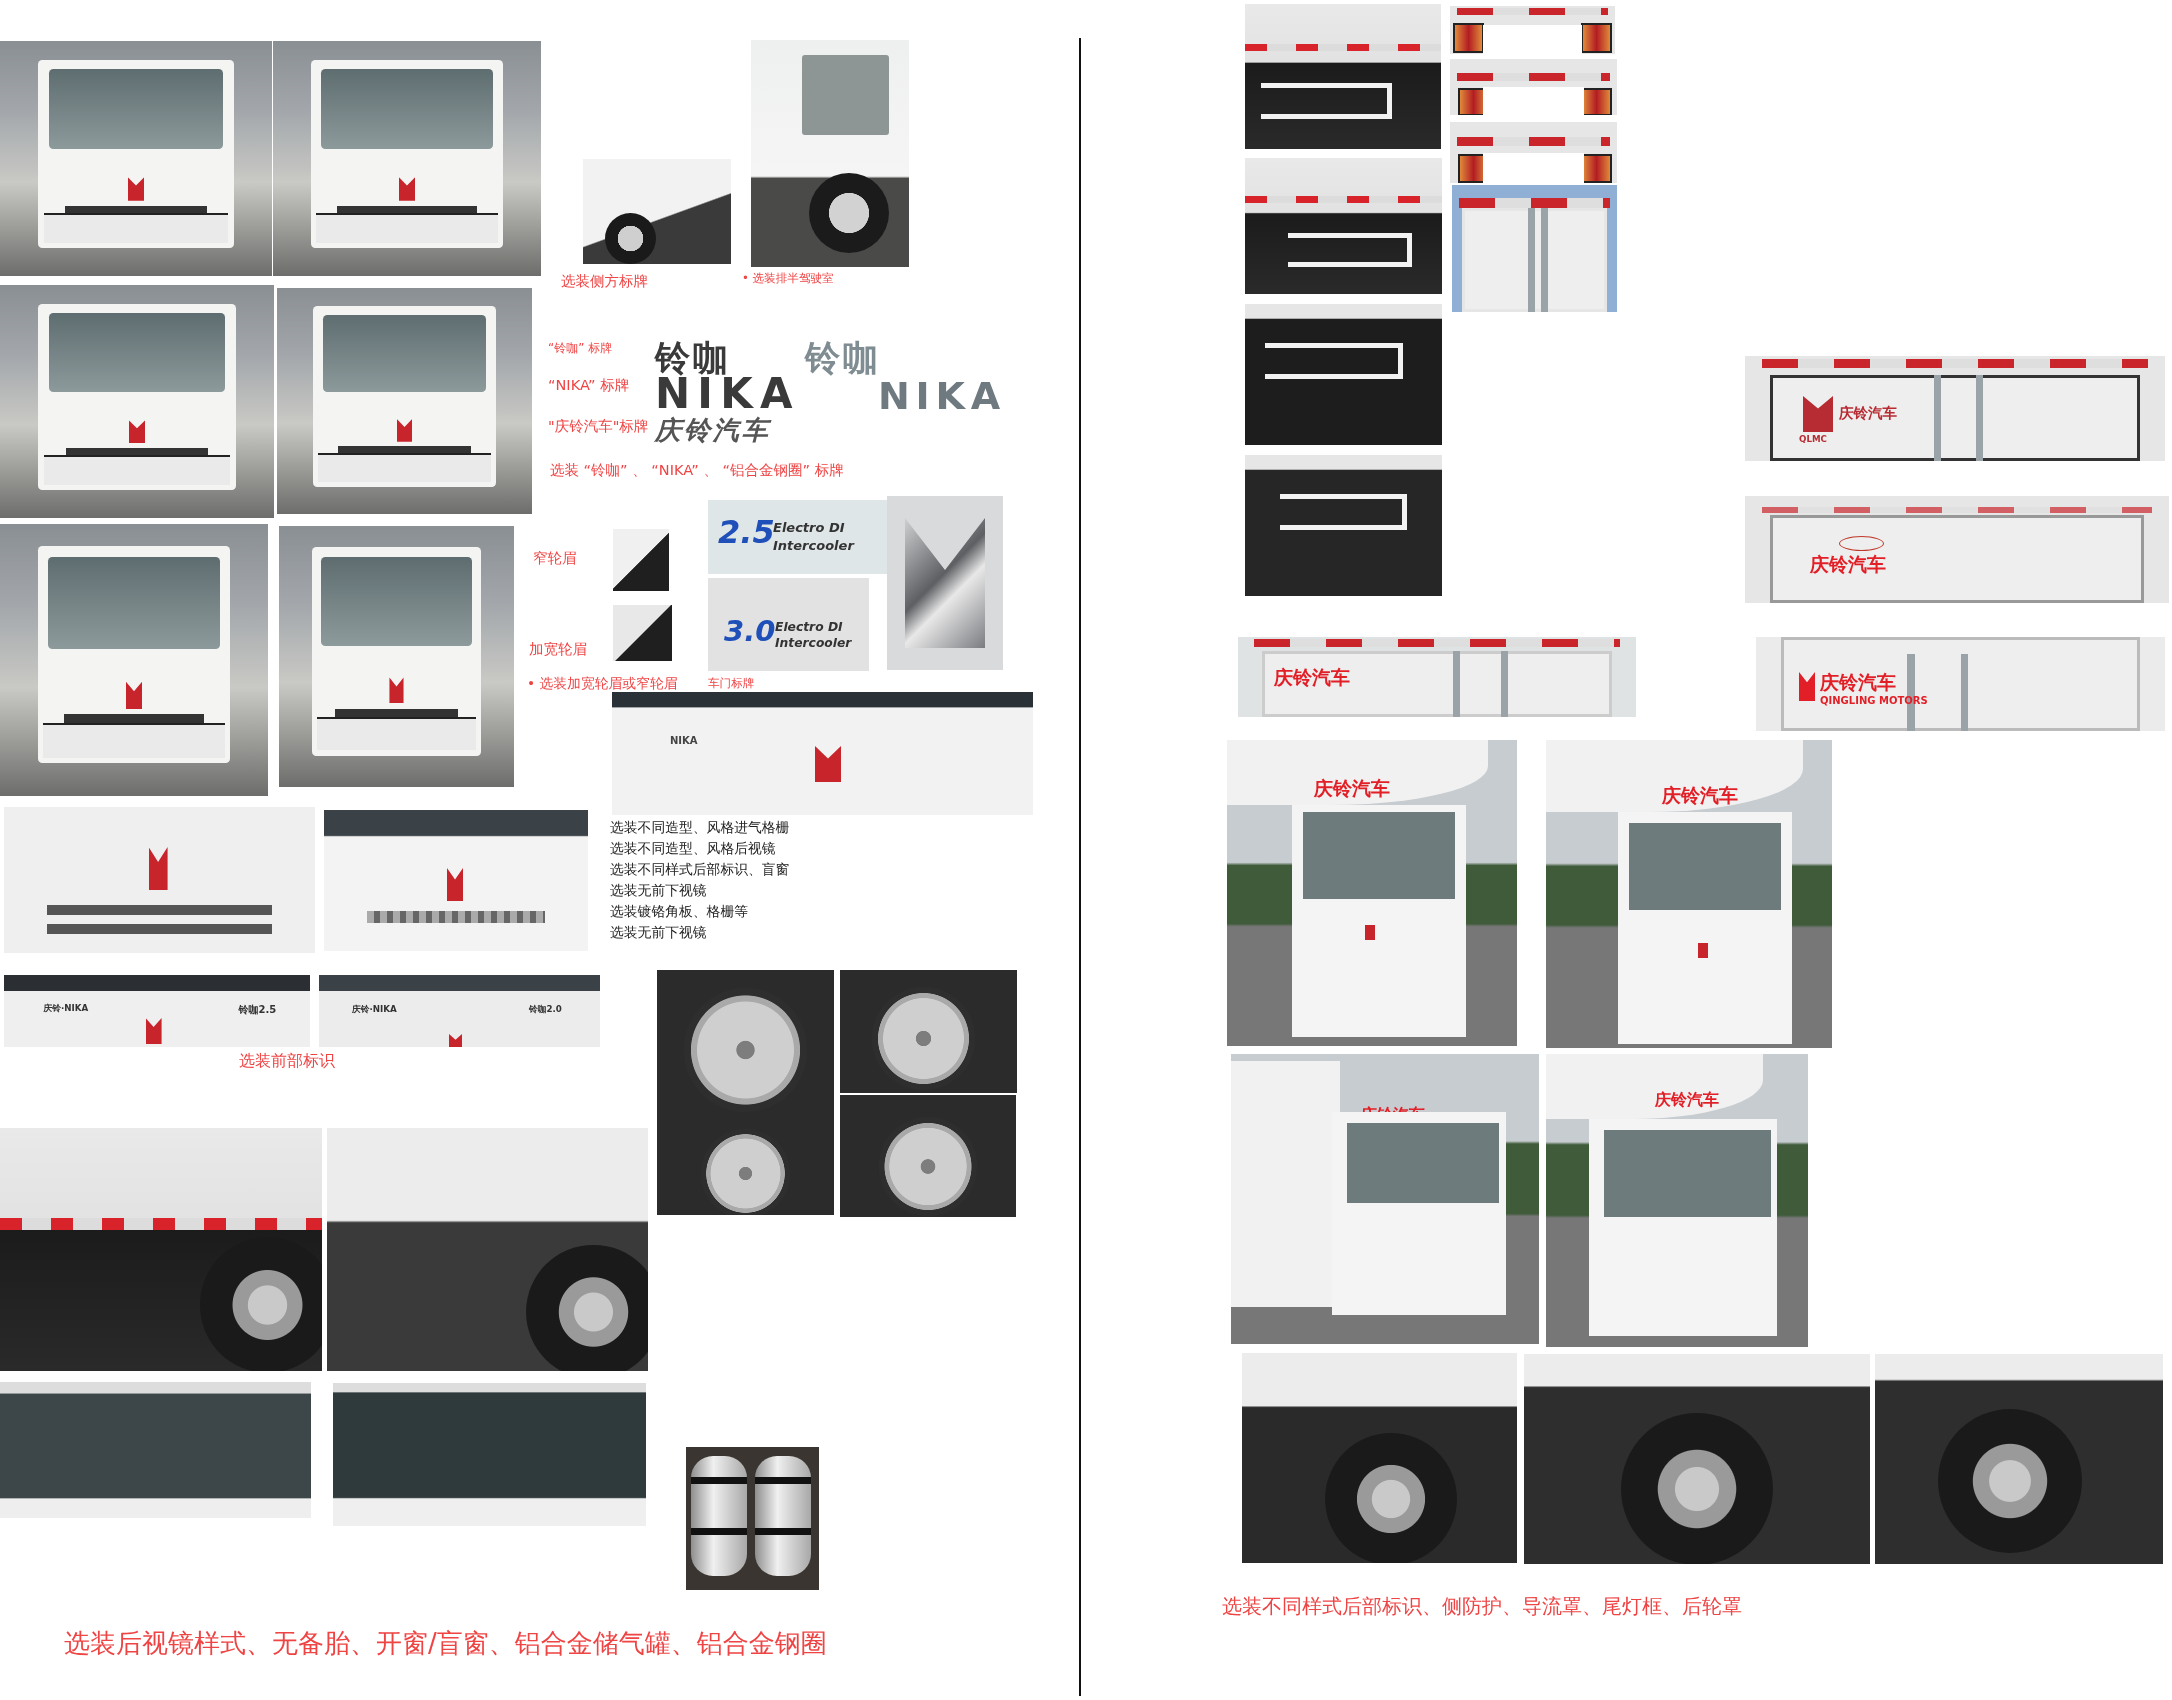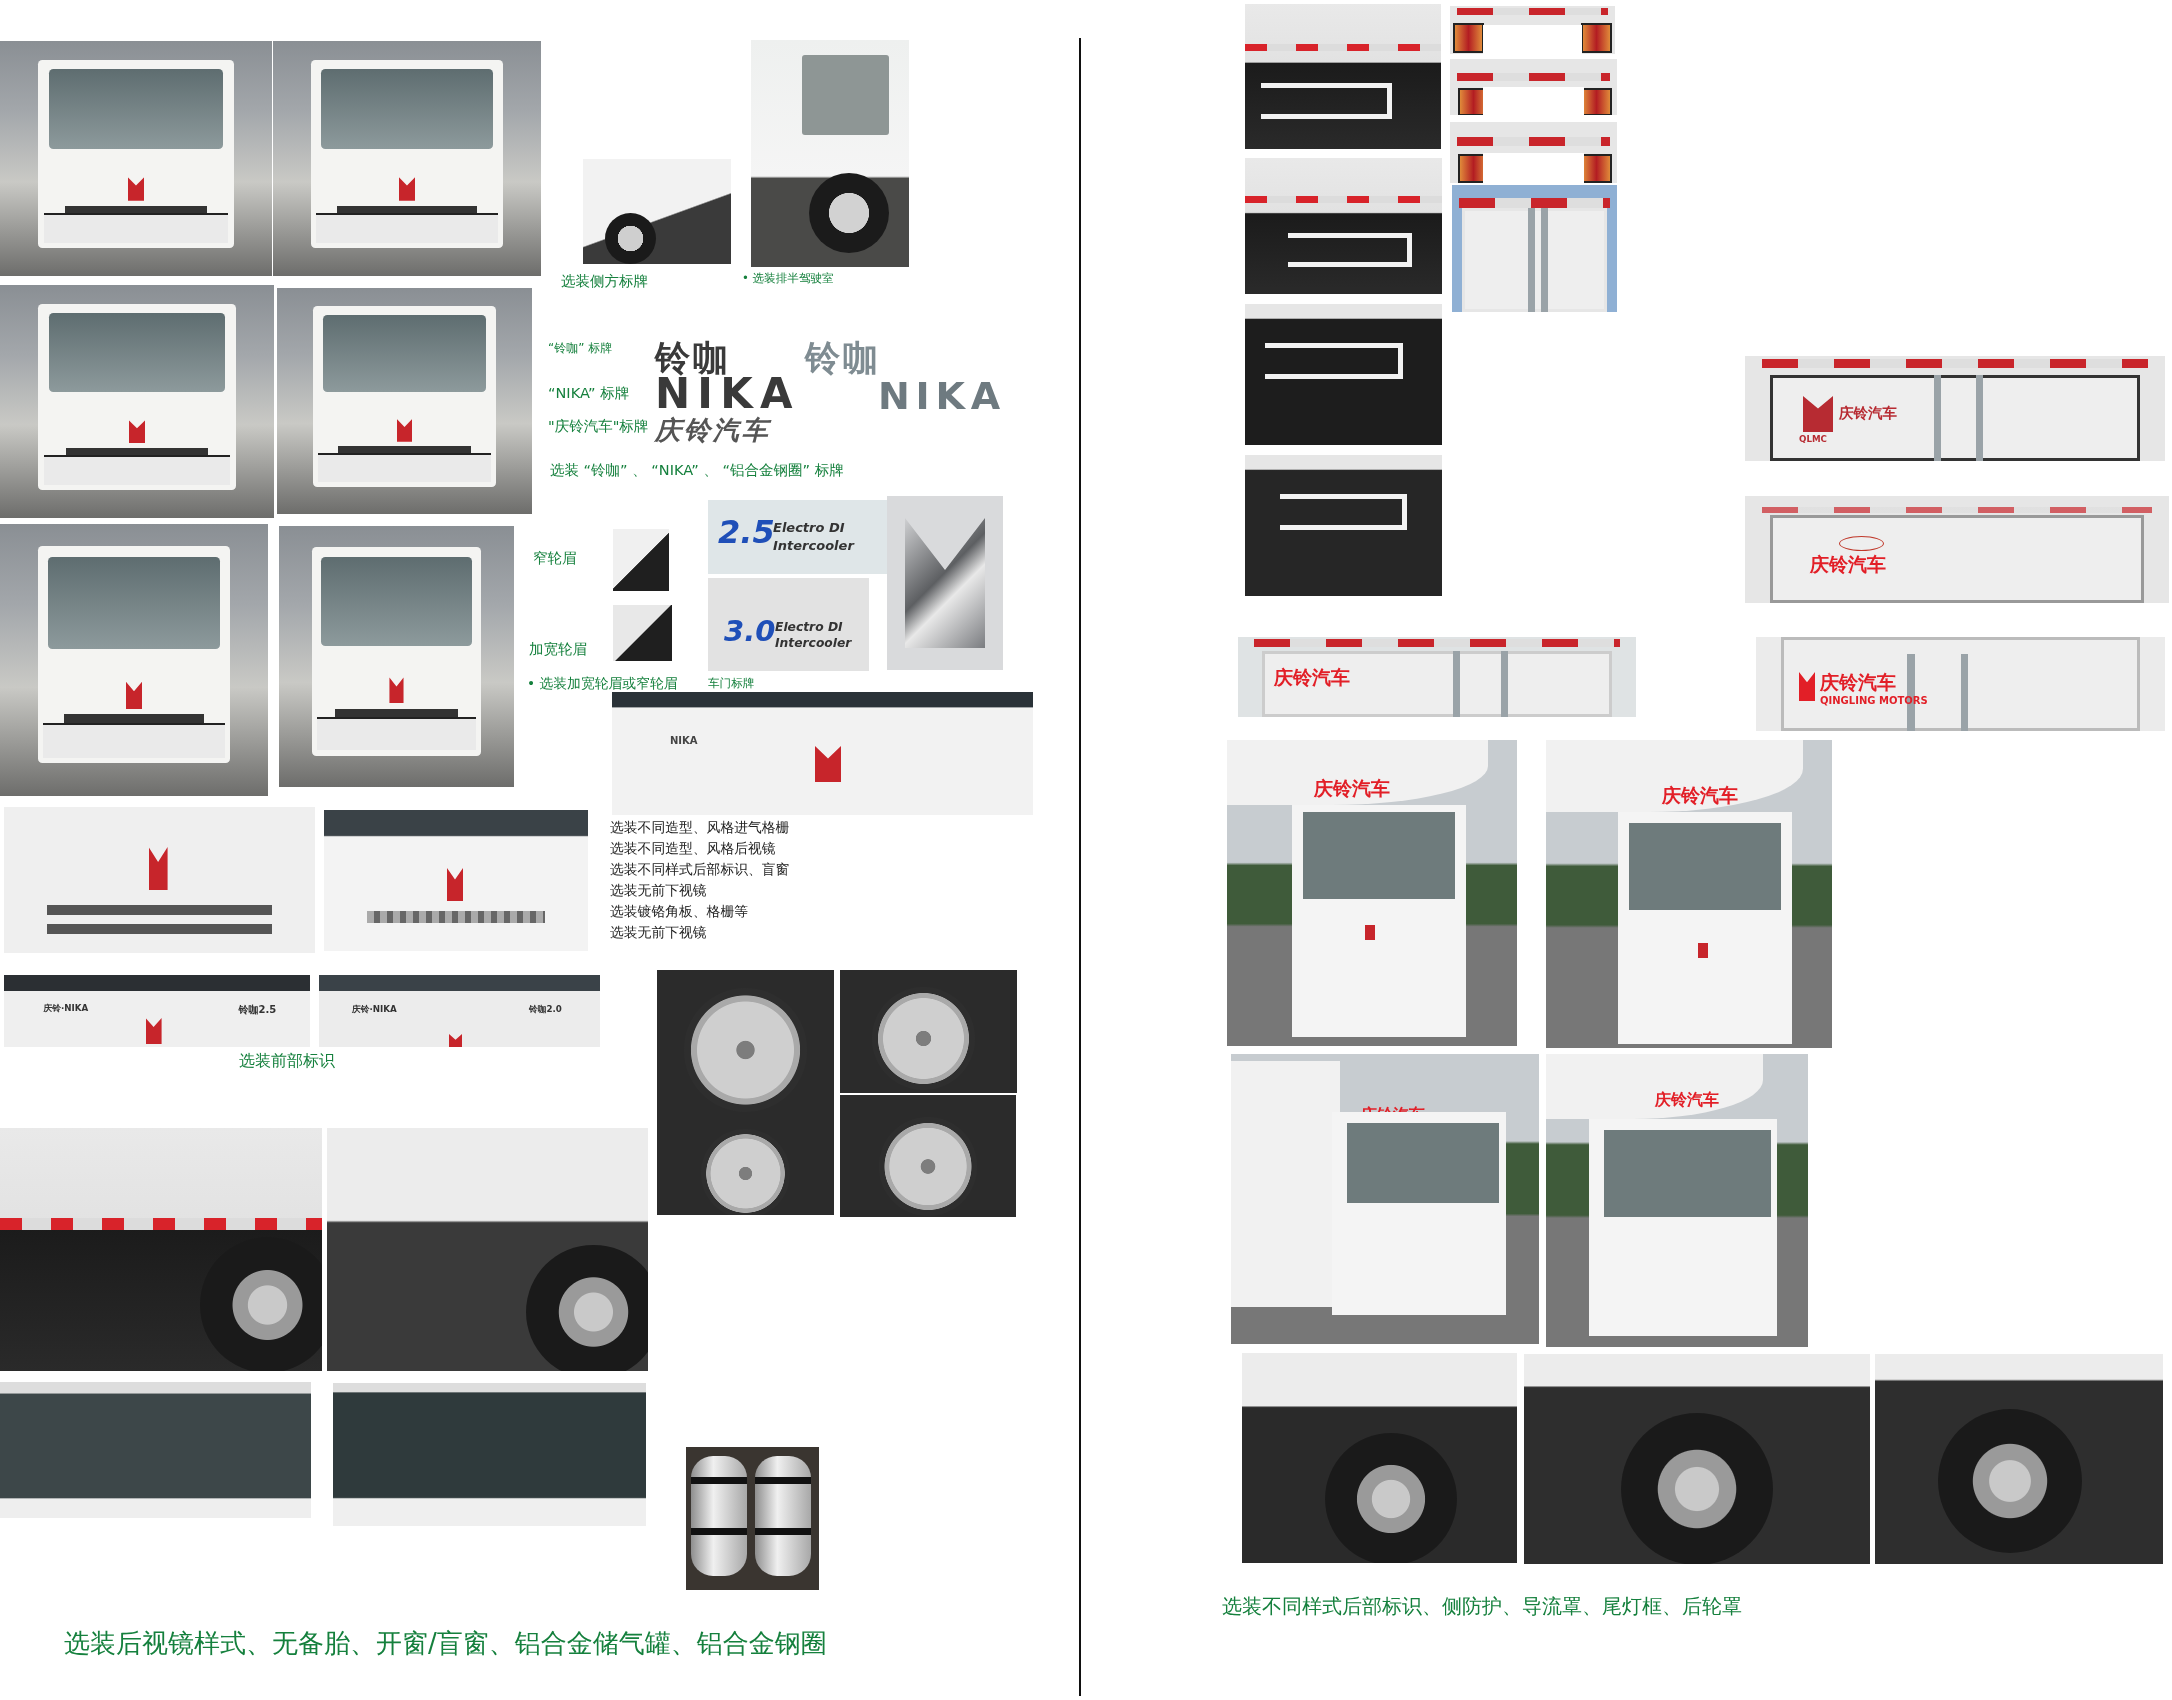--- a/index.html
+++ b/index.html
@@ -16,21 +16,21 @@
   .side .wheel{position:absolute;width:42%;aspect-ratio:1;border-radius:50%;background:radial-gradient(circle,#c9c9c9 0 20%,#9a9a9a 21% 36%,#1a1a1a 37%);}
   .side .refl{position:absolute;left:0;right:0;top:37%;height:5%;background:repeating-linear-gradient(90deg,#d8232a 0 22px,#dcdcdc 22px 51px);}
   .tire{background:#2b2b2b;}
   .tire .rim{position:absolute;left:15%;top:12%;width:70%;aspect-ratio:1;border-radius:50%;background:radial-gradient(circle,#7d7d7d 0 10%,#cfcfcf 11% 55%,#a9a9a9 56% 62%,#2e2e2e 63%);}
   .rear{background:#e6e6e6;}
   .rear .door{position:absolute;left:6%;right:6%;top:18%;bottom:0;border:3.6px solid #333;background:#eeeeee;}
   .rear .refl{position:absolute;left:4%;right:4%;top:6%;height:10%;background:repeating-linear-gradient(90deg,#c9252b 0 36px,#dedede 36px 72px);}
   .rear .bar{position:absolute;top:18%;bottom:0;width:7.2px;background:#9aa3a8;}
   .tl{position:absolute;width:16%;height:48%;top:40%;background:linear-gradient(90deg,#e08a3a,#b31d22,#e08a3a);border:2.9px solid #222;}
   .cutout{position:absolute;left:20%;right:20%;top:40%;bottom:0;background:#fff;}
-  .label{position:absolute;white-space:nowrap;color:#15803d;}
+  .label{position:absolute;white-space:nowrap;color:#ef4444;}
   .red-text{color:#e21f27;font-weight:bold;}
   .badge-word{position:absolute;font-weight:900;color:#3a3a3a;letter-spacing:2.9px;}
   .divider{position:absolute;left:1079px;top:38px;width:2.2px;height:1658px;background:#111;}
   .tank{background:#3a3530;}
   .tank .cyl{position:absolute;top:6%;bottom:10%;width:42%;border-radius:22px;background:linear-gradient(90deg,#8e8e8e,#f0f0f0 40%,#a8a8a8);}
   .tank .cyl::before,.tank .cyl::after{content:"";position:absolute;left:0;right:0;height:7.2px;background:#111;}
   .tank .cyl::before{top:18%}.tank .cyl::after{top:60%}
   .emblem{position:absolute;background:linear-gradient(135deg,#cfd0d2,#5d5f62 45%,#e8e8e8 60%,#7a7c80);}
   .decal{position:absolute;font-style:italic;font-weight:bold;}
 </style>
@@ -77,21 +77,21 @@
       <div class="ws"></div>
       <div class="logo"></div>
       <div class="grille"></div>
       <div class="bumper"></div>
   </div>
 
   <div class="label" style="left:548px;top:340px;font-size:12px;">“铃咖” 标牌</div>
   <div class="badge-word" style="left:655px;top:335px;font-size:35px;">铃咖</div>
   <div class="badge-word" style="left:805px;top:335px;font-size:35px;color:#7f8c92;">铃咖</div>
 
-  <div class="label" style="left:548px;top:384px;font-size:14.5px;">“NIKA” 标牌</div>
+  <div class="label" style="left:548px;top:376px;font-size:14.5px;">“NIKA” 标牌</div>
   <div class="badge-word" style="left:655px;top:369px;font-size:42px;letter-spacing:7.2px;">NIKA</div>
   <div class="badge-word" style="left:878px;top:374px;font-size:38px;letter-spacing:5.8px;color:#6e7a80;">NIKA</div>
 
   <div class="label" style="left:548px;top:417px;font-size:14.5px;">"庆铃汽车"标牌</div>
   <div class="badge-word" style="left:655px;top:413px;font-size:26px;font-style:italic;color:#555;">庆铃汽车</div>
 
   <div class="label" style="left:550px;top:461px;font-size:14.5px;">选装 “铃咖” 、 “NIKA” 、 “铝合金钢圈” 标牌</div>
 
   <div class="ph cab" style="left:0;top:524px;width:268px;height:272px;">
     <div class="body"></div>

